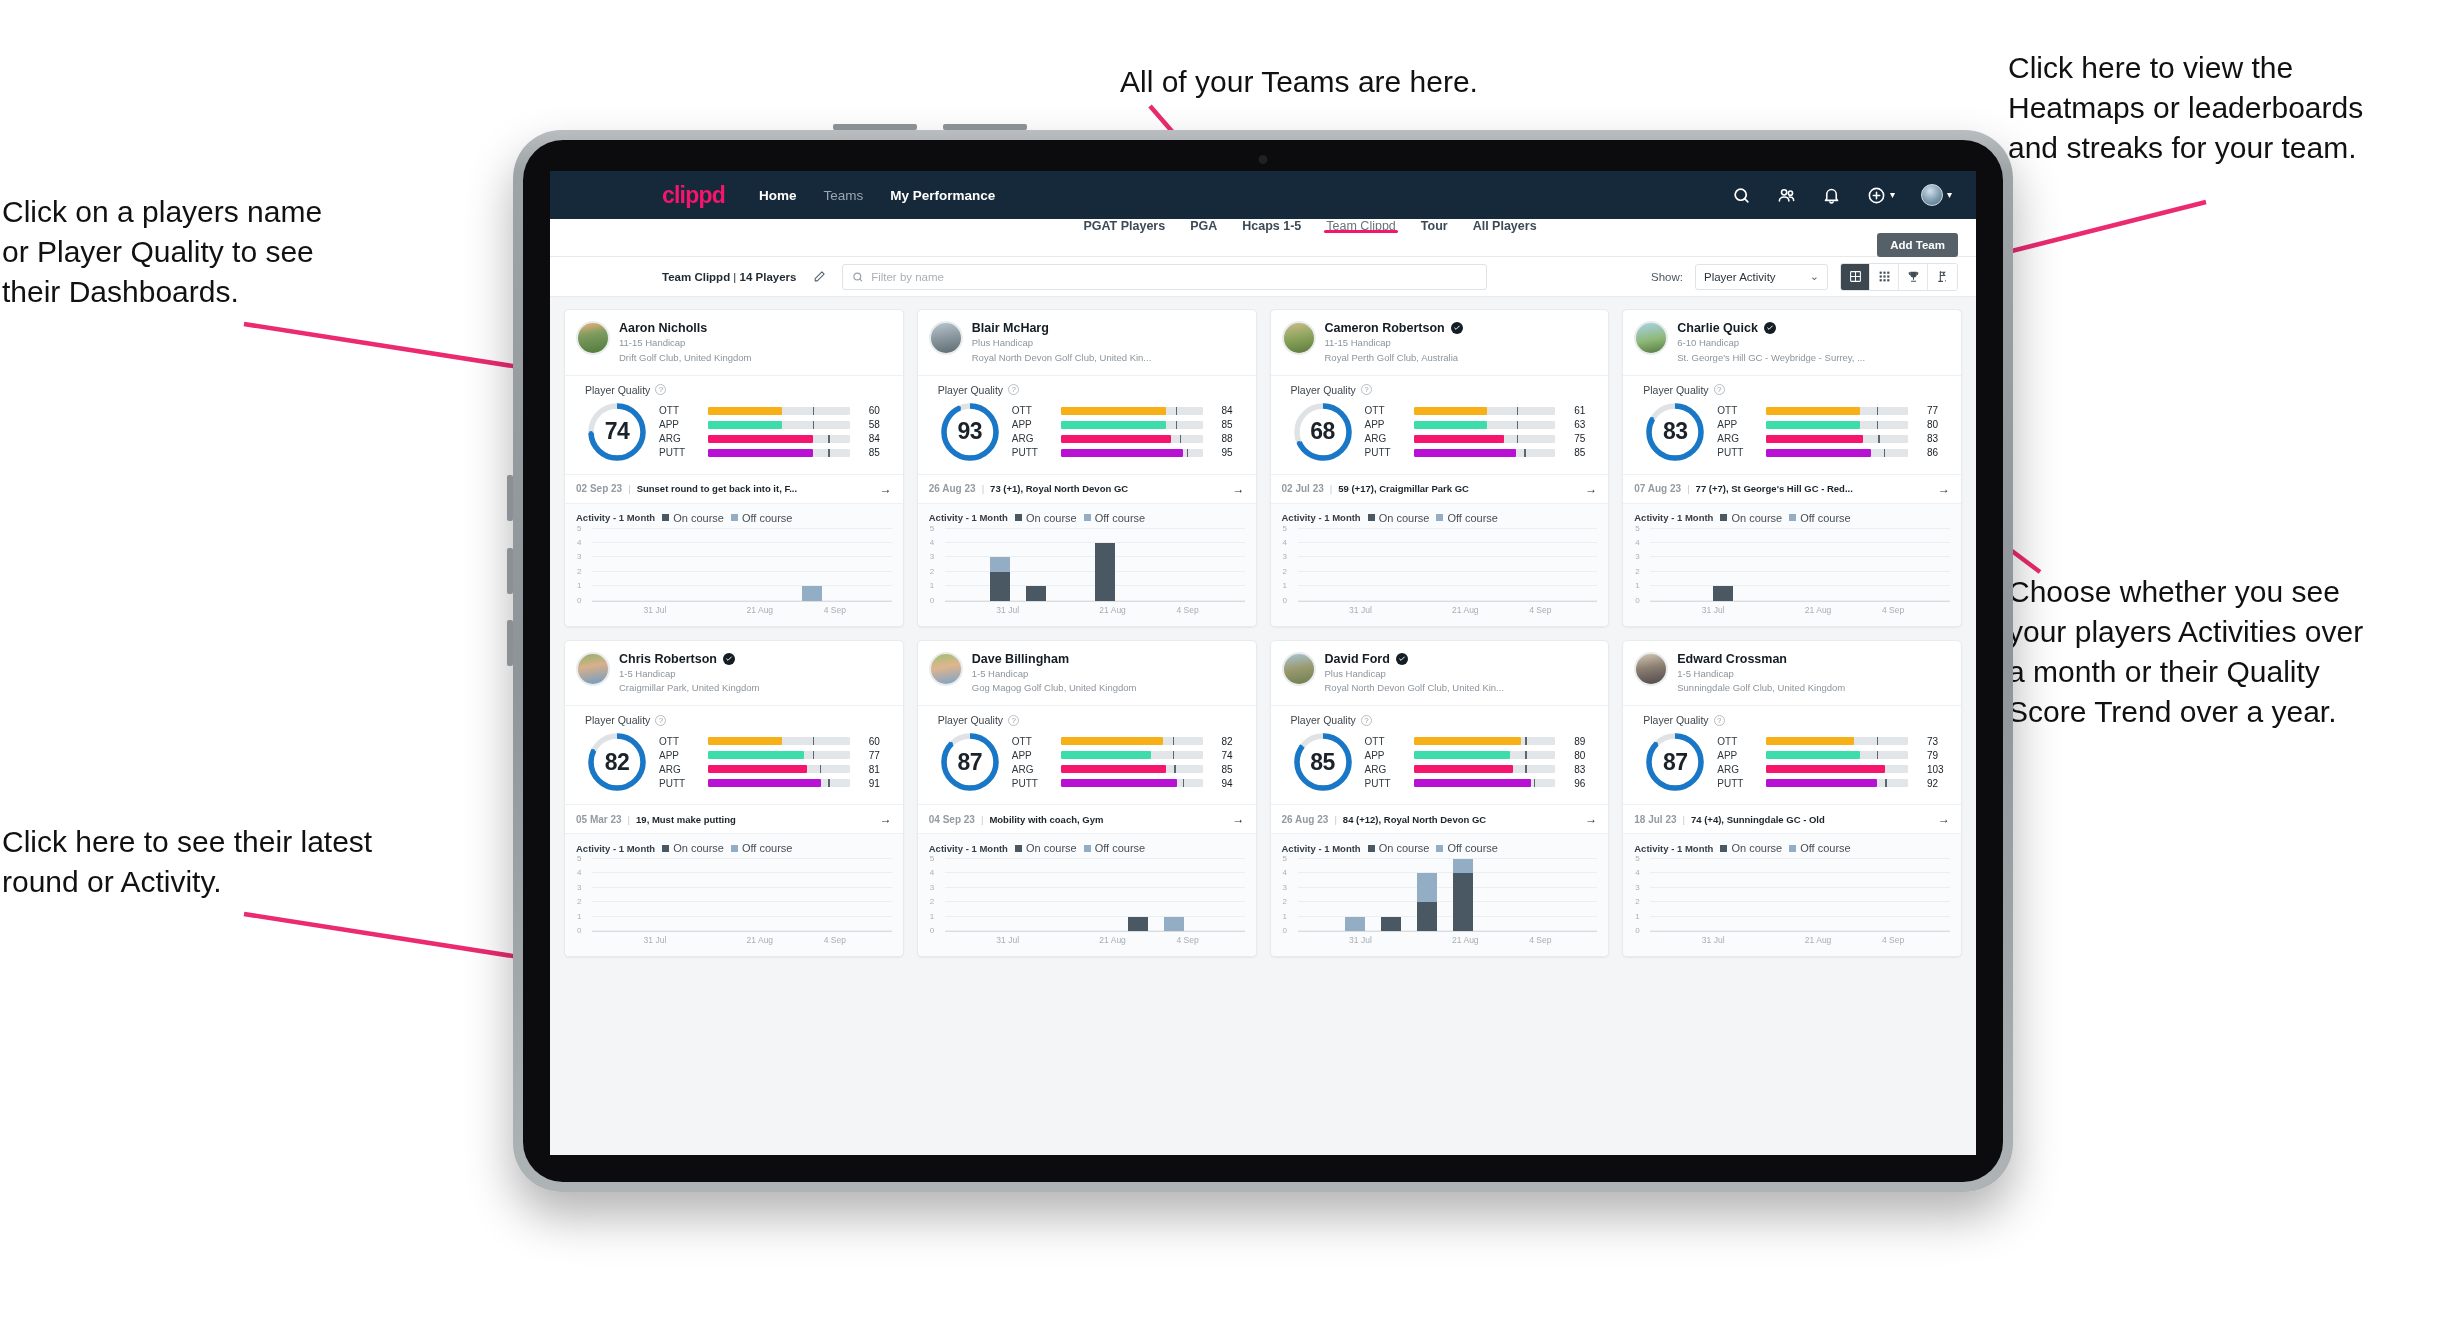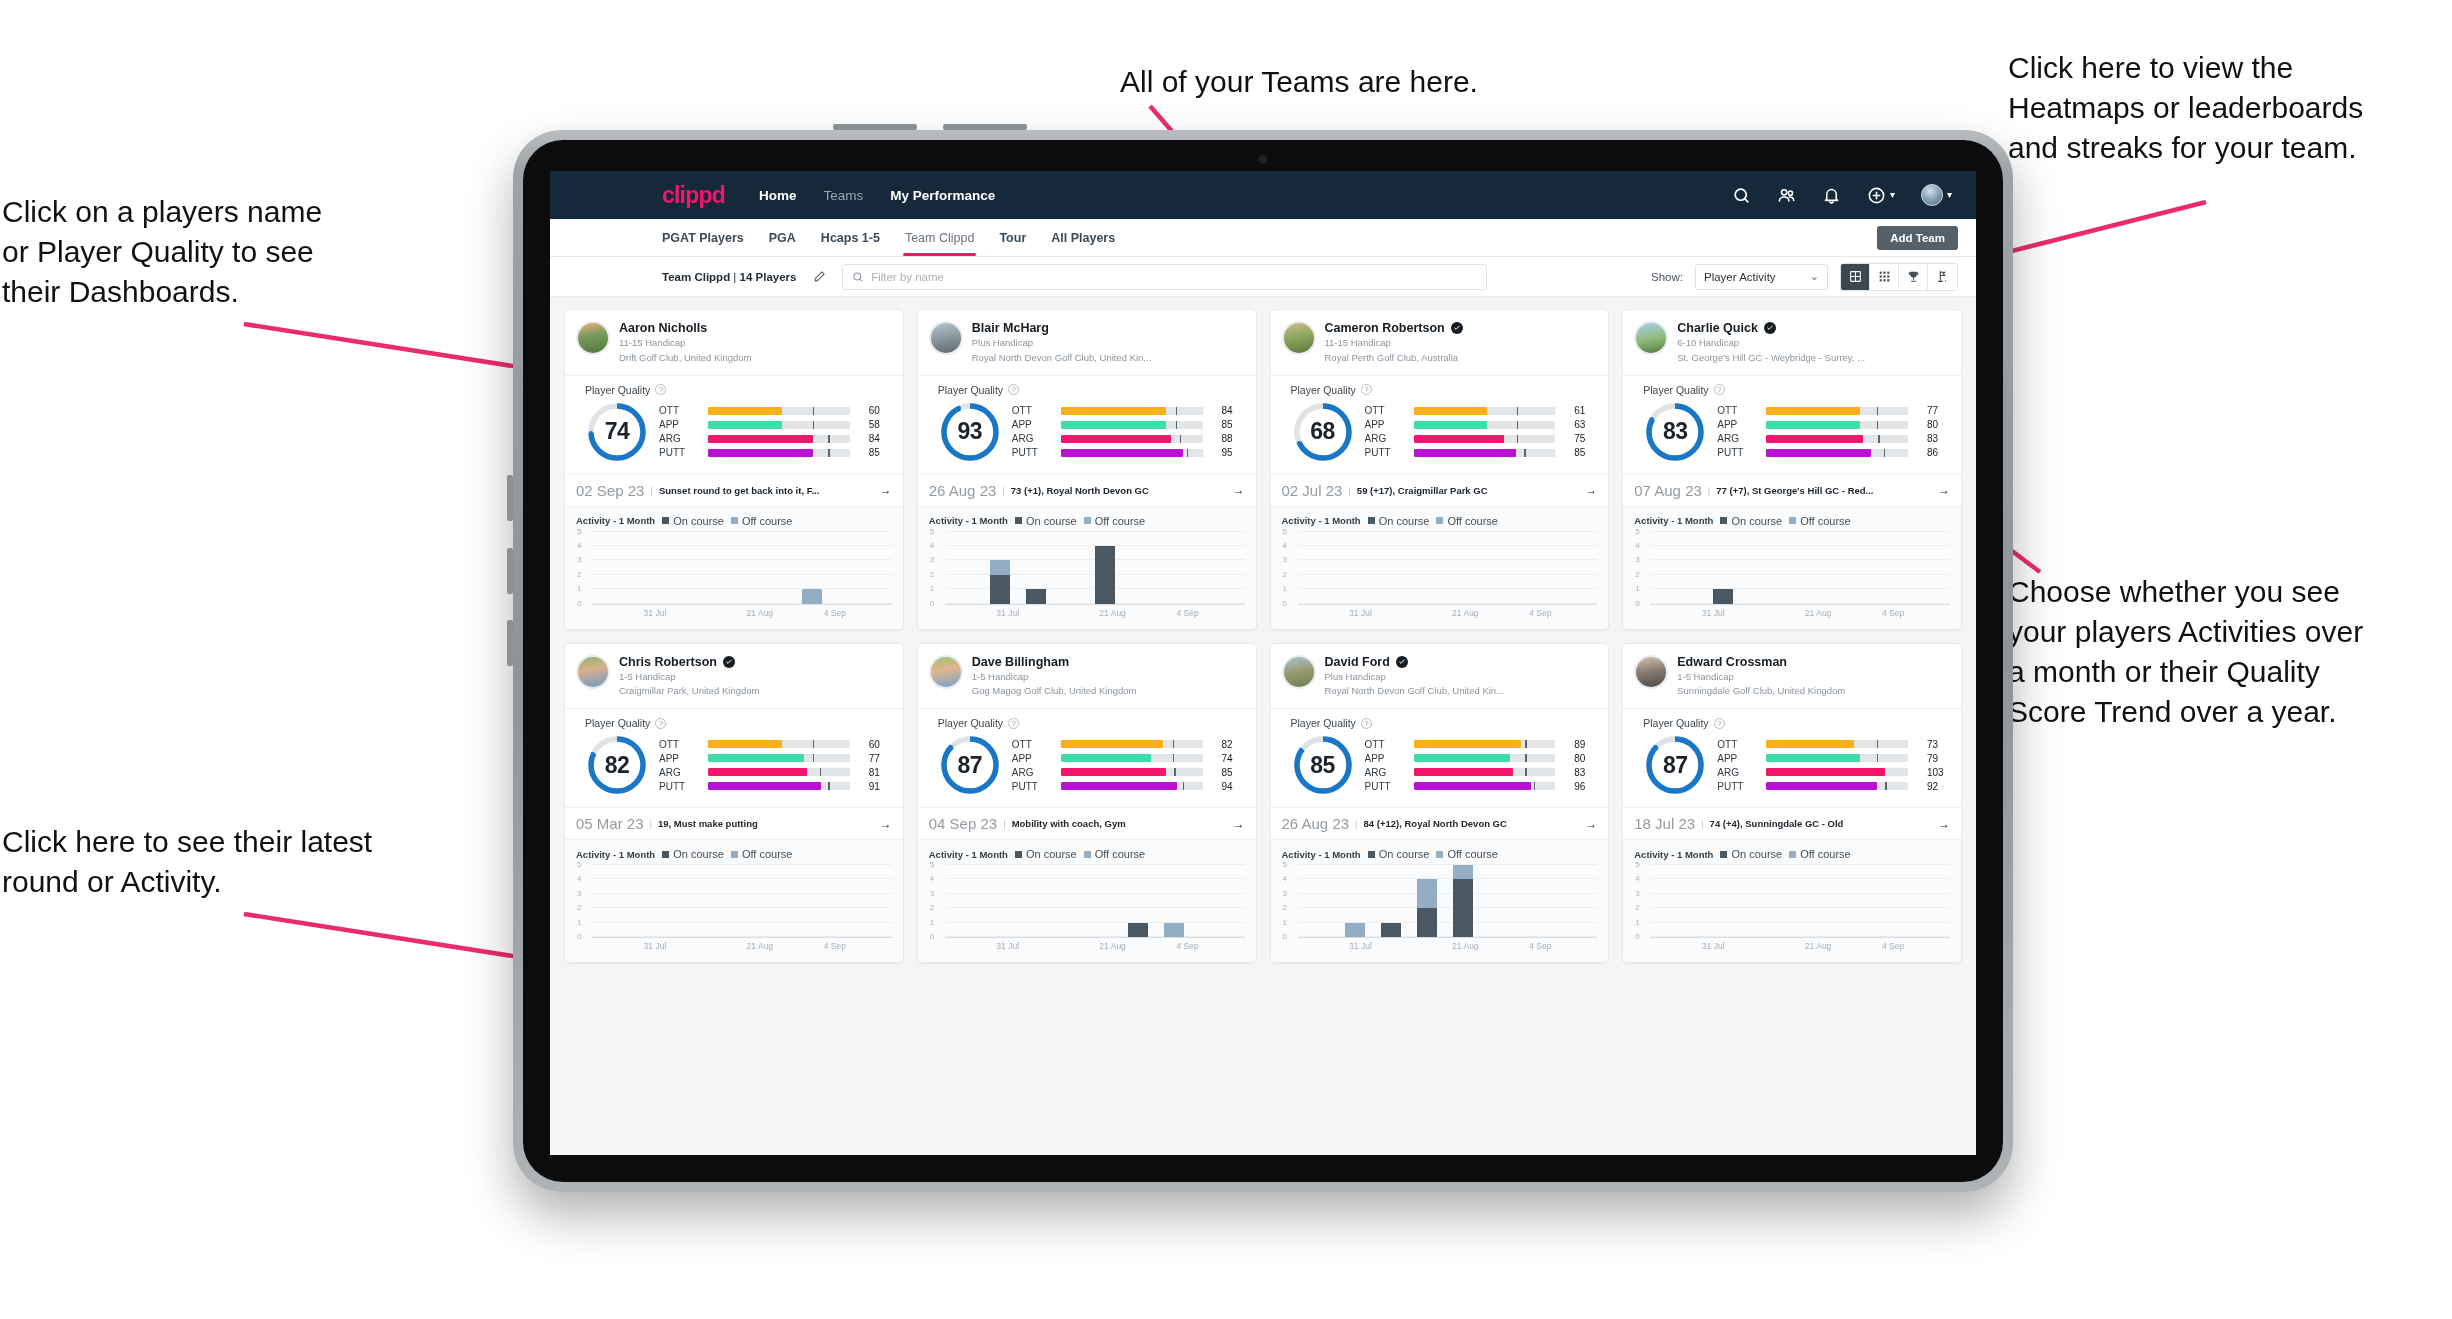--- a/index.html
+++ b/index.html
@@ -75,20 +75,21 @@
     width:22px;height:22px;border-radius:50%;
     background: radial-gradient(circle at 40% 30%, #cfe0ef 0%, #7d9aad 55%, #4c6b80 100%);
     border:1.5px solid #d6dde3;
   }
 
   
   .subnav {
     height: 38px; background:#ffffff; display:flex; align-items:center;
     padding-left:112px; padding-right:18px; border-bottom:1px solid #e6e8ea;
     position:relative;
+    flex-direction:column;
   }
   .tabs { display:flex; align-items:flex-end; gap:25px; height:100%; }
   .tab {
     font-size:12.5px; color:#3c4a57; font-weight:600; cursor:pointer;
     height:100%; display:flex; align-items:center; position:relative; white-space:nowrap;
   }
   .tab.active { color:#6a737c; font-weight:500; }
   .tab.active:after {
     content:""; position:absolute; left:-2px; right:-2px; bottom:0;
     height:3px; background:#f5156c; border-radius:2px;
@@ -172,21 +173,21 @@
     flex:1; height:8px; background:#e3e6e9; border-radius:1px; position:relative; overflow:hidden;
   }
   .sk-fill { position:absolute; left:0; top:0; bottom:0; border-radius:1px; }
   .sk-tick { position:absolute; top:0; bottom:0; width:1.5px; background:#5d666e; }
   .sk-val { font-size:10px; font-weight:400; color:#161d24; width:23px; text-align:left; }
 
   .latest {
     display:flex; align-items:center; gap:6px; padding:7px 11px;
     border-top:1px solid #eef0f1; cursor:pointer;
   }
-  .lt-date { font-size:15px; color:#939ba2; white-space:nowrap; }
+  .lt-date { font-size:10px; color:#939ba2; white-space:nowrap;font-weight:bold; }
   .lt-sep { font-size:9.5px; color:#c3c8cc; }
   .lt-txt {
     font-size:9.5px; font-weight:700; color:#1b232b; white-space:nowrap;
     overflow:hidden; text-overflow:ellipsis; flex:1;
   }
   .lt-arrow { color:#1b232b; font-size:12px; margin-left:2px; }
 
   .activity { background:#fafbfc; padding:8px 11px 9px 11px; border-top:1px solid #eef0f1; }
   .act-head { display:flex; align-items:center; gap:7px; margin-bottom:4px; }
   .act-title { font-size:9.5px; color:#343d45; font-weight:600; }

